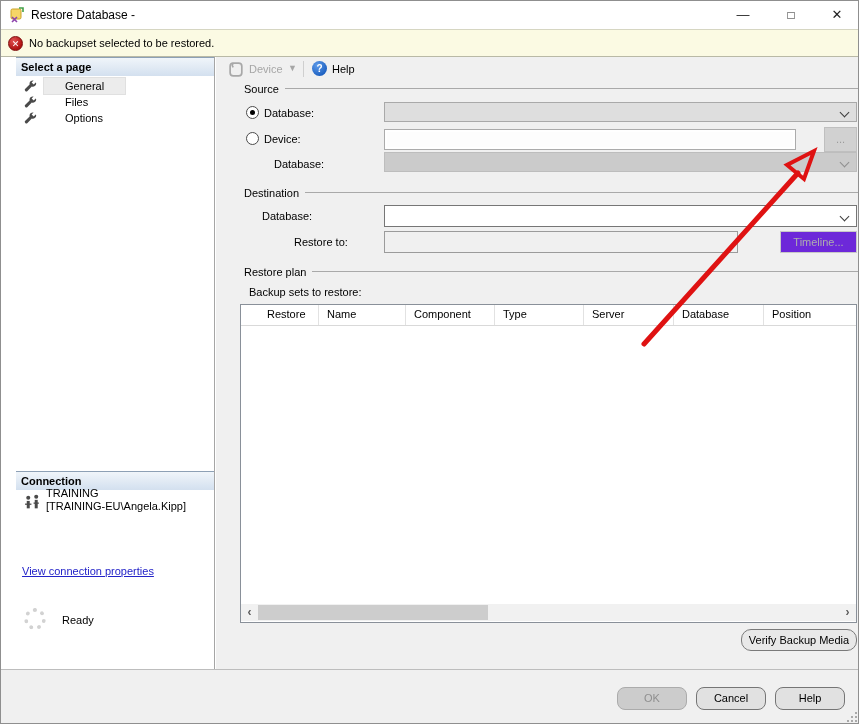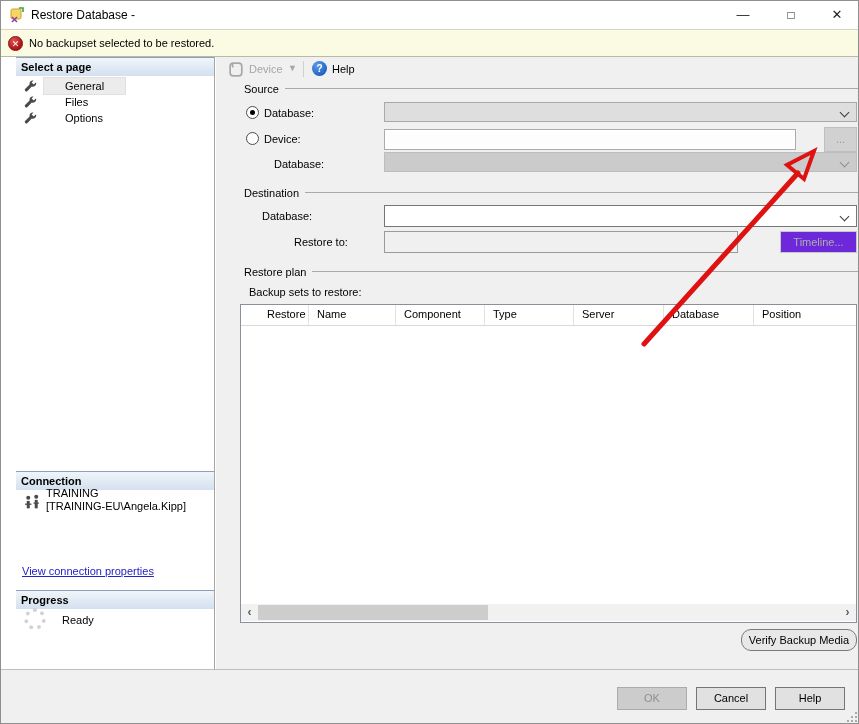--- a/index.html
+++ b/index.html
@@ -71,21 +71,21 @@
 
   
   .grid { position:absolute; left:24px; top:247px; width:617px; height:319px; background:#fff; border:1px solid #899099; }
   .grid-head { display:flex; height:21px; border-bottom:1px solid #d9d9d9; }
   .grid-head .th { border-right:1px solid #e2e2e2; padding:3px 0 0 8px; overflow:hidden; white-space:nowrap; }
   .hscroll { position:absolute; left:0; bottom:1px; width:615px; height:17px; background:#f1f1f1; }
   .hs-arrow { position:absolute; top:0; width:17px; height:17px; color:#5b5b5b; font-size:12px; text-align:center; line-height:16px; font-weight:bold; }
   .hs-thumb { position:absolute; left:17px; top:1px; width:230px; height:15px; background:#cdcdcd; }
 
   
-  .fbtn { position:absolute; top:17px; width:70px; height:23px; text-align:center; line-height:21px; cursor:pointer; }
+  .fbtn { position:absolute; top:17px; width:70px; height:23px; text-align:center; line-height:21px; cursor:pointer;border-radius:8px; }
   .fbtn.ok { left:616px; background:#cccccc; border:1px solid #ababab; color:#8f8f8f; }
   .fbtn.cancel { left:695px; background:#e1e1e1; border:1px solid #757575; }
   .fbtn.help { left:774px; background:#e1e1e1; border:1px solid #757575; }
   .grip { position:absolute; right:3px; bottom:3px; width:10px; height:10px; }
   .grip i { position:absolute; width:2px; height:2px; background:#a9a9a9; }
 
   .arrow-overlay { position:absolute; left:0; top:0; width:859px; height:724px; pointer-events:none; z-index:50; }
 </style>
 </head>
 <body>
@@ -141,21 +141,20 @@
           <circle cx="11.5" cy="2.5" r="1.9"></circle>
             <rect x="10.1" y="5.5" width="2.8" height="8"></rect>
           <rect x="1" y="9" width="6" height="1.2"></rect>
             <rect x="9" y="8" width="5" height="1.2"></rect>
         </g>
       </svg>
       <div class="conn-line1">TRAINING</div>
       <div class="conn-line2">[TRAINING-EU\Angela.Kipp]</div>
       <a class="side-link">View connection properties</a>
 
-      <div class="side-header" style="top:533px;">Progress</div>
       <div class="spinner"></div>
       <div class="ready-lbl">Ready</div>
     </div>
 
     <div class="panel">
 
       <div class="toolbar">
         <svg class="script-icon" width="17" height="17" viewBox="0 0 16 16">
           <rect x="2" y="2" width="11" height="12" rx="3" fill="none" stroke="#a8a8a8" stroke-width="1.6"></rect>
           <path d="M5 2 Q3 4 5 6" fill="none" stroke="#a8a8a8" stroke-width="1.4"></path>
@@ -203,21 +202,21 @@
       <div class="pbtn timeline-btn" style="left:564px; top:174px; width:77px; height:22px;">Timeline...</div>
 
       <div class="group" style="top:208px;">
         <span class="g-lbl">Restore plan</span>
           <span class="g-line"></span>
       </div>
       <span class="flabel" style="left:33px; top:229px;">Backup sets to restore:</span>
 
       <div class="grid">
         <div class="grid-head">
-          <div class="th" style="width:68px;padding-left:26px;">Restore</div>
+          <div class="th" style="width:78px;padding-left:26px;">Restore</div>
           <div class="th" style="width:87px;">Name</div>
           <div class="th" style="width:89px;">Component</div>
           <div class="th" style="width:89px;">Type</div>
           <div class="th" style="width:90px;">Server</div>
           <div class="th" style="width:90px;">Database</div>
           <div class="th" style="flex:1; border-right:none;">Position</div>
         </div>
         <div class="hscroll">
           <div class="hs-arrow" style="left:0;">‹</div>
           <div class="hs-thumb"></div>

